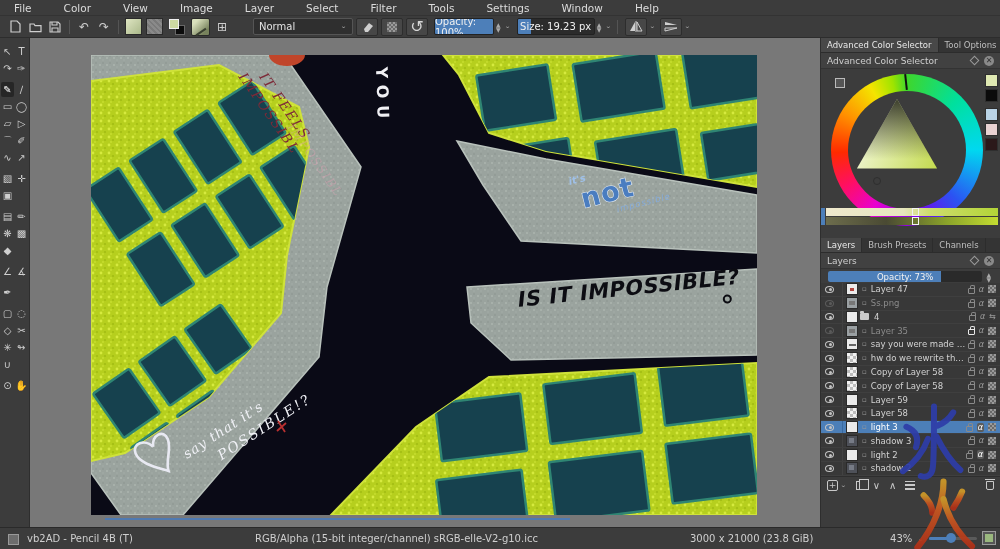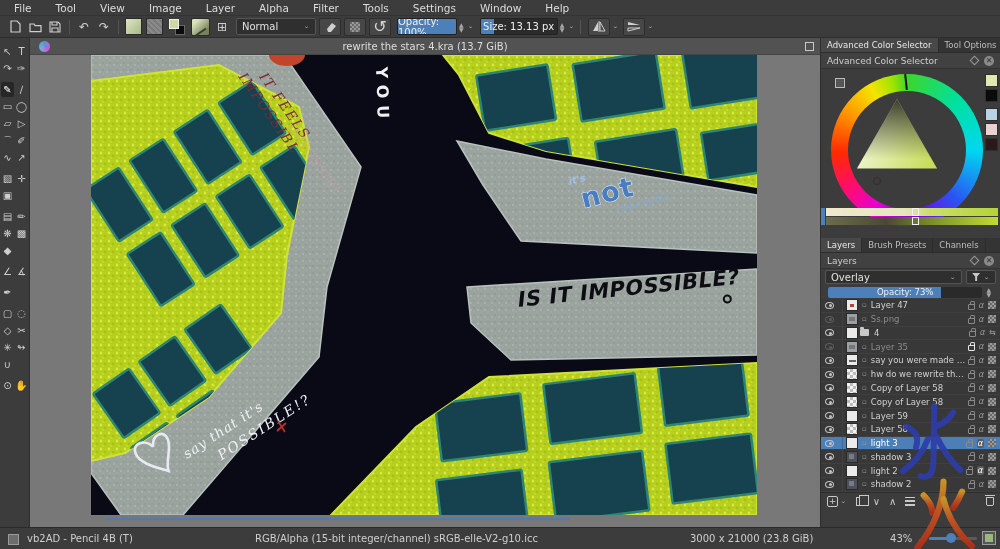--- a/index.html
+++ b/index.html
@@ -1,20 +1,20 @@
 <!DOCTYPE html>
 <html><head>
 <meta charset="utf-8">
 <style>
   html,body{margin:0;padding:0;background:#3c3c3c;width:1000px;height:549px;overflow:hidden;
     font-family:"DejaVu Sans", sans-serif;color:#d6d6d6;-webkit-font-smoothing:antialiased;}
   *{box-sizing:border-box}
 
   
-  #menubar{position:absolute;left:0;top:0;width:1000px;height:16px;background:#3c3c3c;display:flex;align-items:center;padding-left:6px;gap:8px;border-bottom:1px solid #333}
+  #menubar{position:absolute;left:0;top:0;width:1000px;height:16px;background:#3c3c3c;display:flex;align-items:center;padding-left:6px;gap:16px;border-bottom:1px solid #333}
   .menu-item{font-size:10.5px;color:#dcdcdc;padding:1px 8px;cursor:default}
 
   
   #toolbar{position:absolute;left:0;top:16px;width:1000px;height:22px;background:#3c3c3c;border-bottom:1px solid #2d2d2d;display:flex;align-items:center;padding-left:5px}
   .tbtn{width:20px;height:18px;display:flex;align-items:center;justify-content:center;color:#cfcfcf;font-size:12px;border-radius:2px}
   .tsep{width:1px;height:14px;background:#545454;margin:0 4px}
   .swatch{width:17px;height:17px;border:1px solid #2a2a2a;margin:0 2px}
   .grad-sw{background:linear-gradient(135deg,#dfe5c2,#aab88a)}
   .pat-sw{background:repeating-linear-gradient(45deg,#8a8a8a 0 2px,#7a7a7a 2px 4px)}
   .fgbg{position:relative;width:18px;height:18px;margin:0 3px}
@@ -77,21 +77,21 @@
   #strip1{top:1px;background:linear-gradient(to right,#efe9cd,#e6e6bd 45%,#cede6e 60%,#b3d437)}
   #strip2{top:10px;background:linear-gradient(to right,#6d6d4d,#4a4a33 35%,#8ba32a 70%,#c3dc31)}
   .strip-mark{position:absolute;left:86px;width:7px;height:8px;border:1px solid #f2f2f2;background:transparent}
   #bluechip{position:absolute;left:0;top:1px;width:4px;height:17px;background:#4d7fb9}
 
   
   #blendrow{height:16px;display:flex;align-items:center;padding:1px 4px;gap:4px}
   #blendcombo{flex:1;height:14px}
   #filterbtn{width:30px;height:14px;background:#2f2f2f;border:1px solid #555;border-radius:2px;display:flex;align-items:center;justify-content:center;gap:3px}
   .funnel{width:8px;height:8px;background:#c9c9c9;clip-path:polygon(0 0,100% 0,62% 45%,62% 100%,38% 100%,38% 45%)}
-  #opacrow{height:14px;padding:1px 7px;display:flex;align-items:center;gap:2px}
+  #opacrow{height:14px;padding:1px 7px;display:flex;align-items:flex-end;gap:2px}
   #opactrack{position:relative;flex:1;height:11px;background:#2a2a2a;border-radius:2px;overflow:hidden;display:flex;align-items:center;justify-content:center;font-size:8.5px;color:#f2f2f2}
   #opacfill{position:absolute;left:0;top:0;bottom:0;background:#4d7fb9}
   #opactrack span{position:relative;z-index:1}
 
   #layerlist{height:193px;overflow:hidden;background:#383838}
   .lrow{height:13.78px;display:flex;align-items:center;font-size:8.5px;color:#d2d2d2;padding:0 2px;border-bottom:1px solid #3f3f3f;background:#383838}
   .lrow.sel{background:#4c7fb8;color:#fff}
   .eye{width:9px;height:7px;border:1px solid #c4c4c4;border-radius:50%;position:relative;margin:0 3px 0 2px;flex:none}
   .eye::after{content:"";position:absolute;left:2.5px;top:1.5px;width:3px;height:3px;border-radius:50%;background:#c4c4c4}
   .eye.off{opacity:.25}
@@ -149,25 +149,25 @@
   #canvasonly{width:14px;height:14px;border:1px solid #9a9a9a;background:#565656;display:flex;align-items:center;justify-content:center}
   #canvasonly i{width:8px;height:8px;background:#9ab87e;display:block}
 
   svg text{user-select:none}
 </style>
 </head>
 <body>
 
 <div id="menubar">
     <div class="menu-item">File</div>
-    <div class="menu-item">Tool</div>
+    <div class="menu-item">Color</div>
     <div class="menu-item">View</div>
     <div class="menu-item">Image</div>
     <div class="menu-item">Layer</div>
-    <div class="menu-item">Alpha</div>
+    <div class="menu-item">Select</div>
     <div class="menu-item">Filter</div>
     <div class="menu-item">Tools</div>
     <div class="menu-item">Settings</div>
     <div class="menu-item">Window</div>
     <div class="menu-item">Help</div>
   </div>
 
 <div id="toolbar">
   <div class="tbtn">
       <svg width="12" height="13">
@@ -189,21 +189,21 @@
   <div class="tbtn">↷</div>
   <div class="tsep"></div>
   <div class="swatch grad-sw"></div>
   <div class="swatch pat-sw"></div>
   <div class="fgbg">
       <span class="bg"></span>
       <span class="fg"></span>
     </div>
   <div class="preset-btn"></div>
   <div class="tbtn">⊞</div>
-  <div class="combo" style="width:80px;margin-left:4px">
+  <div class="combo" style="width:100px;margin-left:21px">
     <span>Normal</span>
       <span class="caret">⌄</span>
   </div>
   <div class="mini-btn">
       <svg width="13" height="11">
         <path d="M3,8 l5,-6 l4,3 l-5,6 h-3 z" fill="#cfcfcf"></path>
       </svg>
     </div>
   <div class="mini-btn">
       <span class="chk" style="width:10px;height:10px"></span>
@@ -215,21 +215,21 @@
   </div>
   <div class="spin">
       <span>▲</span>
       <span>▼</span>
     </div>
   <div class="mini-caret">
       <span class="caret">⌄</span>
     </div>
   <div class="slider-box" style="width:78px;margin-left:4px">
     <div class="slider-fill" style="width:17%"></div>
-      <span>Size: 13.13 px</span>
+      <span>Size: 19.23 px</span>
   </div>
   <div class="spin">
       <span>▲</span>
       <span>▼</span>
     </div>
   <div class="mini-caret">
       <span class="caret">⌄</span>
     </div>
   <div class="tsep"></div>
   <div class="mini-btn">
@@ -327,25 +327,20 @@
         <div class="tool">∪</div>
         <div class="tool empty"></div>
       </div>
       <div class="tb-row gap">
         <div class="tool">⊙</div>
         <div class="tool">✋</div>
       </div>
     </div>
 
   <div id="canvas-area">
-    <div id="doc-titlebar">
-      <span class="krita-logo"></span>
-      <span>rewrite the stars 4.kra (13.7 GiB)</span>
-      <span class="float-btn"></span>
-    </div>
 
     <svg id="canvas-svg" width="666" height="460" viewBox="0 0 666 460">
       <defs>
         <pattern id="pg" width="8" height="8" patternUnits="userSpaceOnUse">
           <rect width="8" height="8" fill="#b6cf1e"></rect>
           <circle cx="2" cy="2" r="1.4" fill="#d6ea3e"></circle>
           <circle cx="6" cy="5" r="1.1" fill="#a2bd12"></circle>
           <circle cx="4" cy="7" r="0.9" fill="#c8df30"></circle>
         </pattern>
         <pattern id="ps" width="7" height="7" patternUnits="userSpaceOnUse">
@@ -496,30 +491,20 @@
       <div class="tab">Brush Presets</div>
       <div class="tab">Channels</div>
     </div>
     <div class="docker-head">
       <span>Layers</span>
       <span class="sp"></span>
       <span class="dh-float"></span>
       <span class="dh-close">✕</span>
     </div>
 
-    <div id="blendrow">
-      <div id="blendcombo" class="combo">
-        <span>Overlay</span>
-        <span class="caret">⌄</span>
-      </div>
-      <div id="filterbtn">
-        <span class="funnel"></span>
-        <span class="caret">⌄</span>
-      </div>
-    </div>
     <div id="opacrow">
       <div id="opactrack">
         <div id="opacfill" style="width: 73%;"></div>
         <span>Opacity: 73%</span>
       </div>
       <div class="spin">
           <span>▲</span>
           <span>▼</span>
         </div>
     </div>

